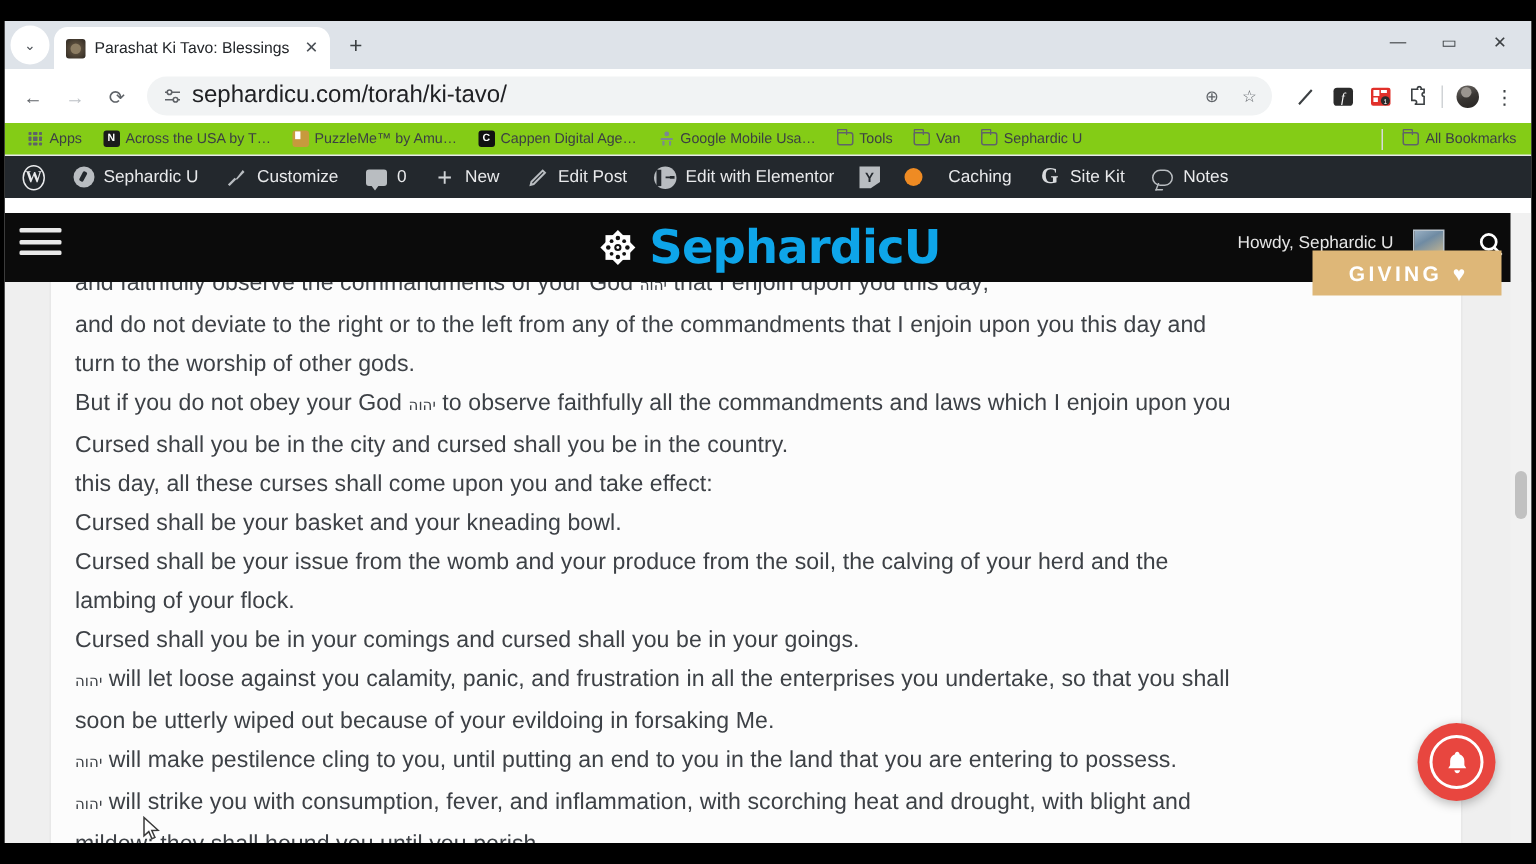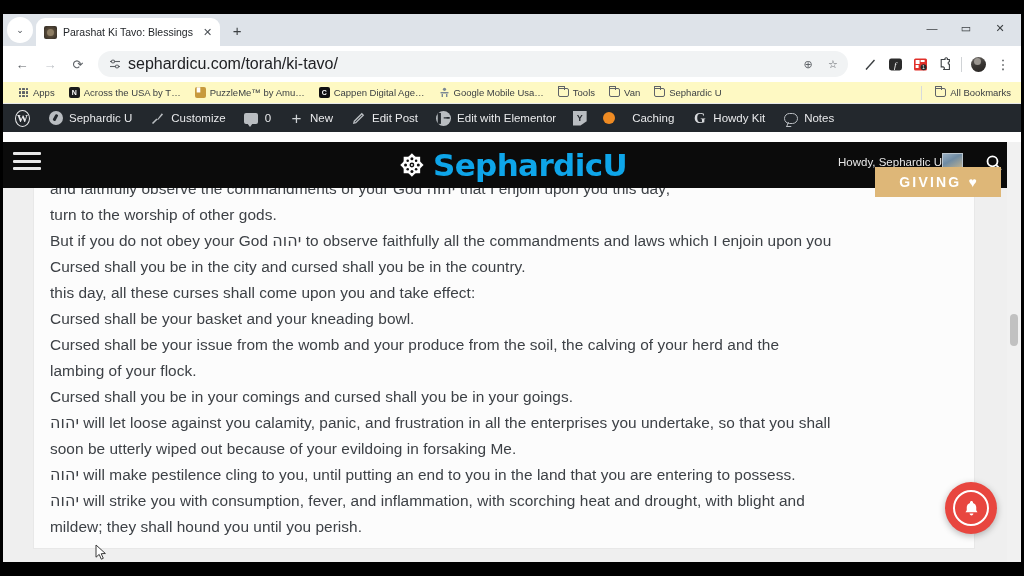--- a/index.html
+++ b/index.html
@@ -44,21 +44,21 @@
   .omni-icon { width:18px; height:18px; display:flex; align-items:center; justify-content:center; color:#5f6368; font-size:11px; }
   .ext-row { display:flex; align-items:center; gap:1px; padding-left:3px; }
   .ext { width:24px; height:24px; display:flex; align-items:center; justify-content:center; color:#3c4043; }
   .ext-sep { width:1px; height:15px; background:#d0d3d6; margin:0 3px; }
   .avatar-btn { width:24px; height:24px; display:flex; align-items:center; justify-content:center; }
   .avatar-dot { width:15px; height:15px; border-radius:50%;
                 background:linear-gradient(160deg,#6e6a66 0%,#3a3734 50%,#262321 100%); position:relative; }
   .avatar-dot::after { content:""; position:absolute; left:3.5px; top:1.5px; width:7px; height:7px; border-radius:50%; background:#9a958f; }
 
   
-  .bkbar { height:22px; background:#fef9c3; display:flex; align-items:center; padding:0 8px; gap:0; border-bottom:1px solid #e6e8ea; }
+  .bkbar { height:22px; background:#84cc16; display:flex; align-items:center; padding:0 8px; gap:0; border-bottom:1px solid #e6e8ea; }
   .bk { display:flex; align-items:center; gap:4px; padding:0 7px; height:18px; font-size:9.5px; color:#3c4043; white-space:nowrap; }
   .bk-ico { width:11px; height:11px; flex:0 0 11px; display:flex; align-items:center; justify-content:center; }
   .bk-grid { display:grid; grid-template-columns:repeat(3,2.4px); grid-template-rows:repeat(3,2.4px); gap:1.2px; }
   .bk-grid i { background:#5f6368; border-radius:0.5px; display:block; width:2.4px; height:2.4px; }
   .sq { width:11px; height:11px; border-radius:2px; display:flex; align-items:center; justify-content:center;
         font-size:7px; font-weight:bold; color:#fff; }
   .folder { width:11px; height:9px; border:1.2px solid #5f6368; border-radius:1px 2px 2px 2px; position:relative; }
   .folder::before { content:""; position:absolute; left:-1.2px; top:-3px; width:5px; height:2.6px; border:1.2px solid #5f6368;
                     border-bottom:none; border-radius:1px 1px 0 0; }
   .bk-right { margin-left:auto; display:flex; align-items:center; }
@@ -89,36 +89,36 @@
 
   
   .siteheader { position:absolute; left:3px; top:142px; width:1018px; height:46px; background:#0b0b0b; z-index:30;
                 display:flex; align-items:center; }
   .hamburger { position:absolute; left:10px; top:8px; width:28px; height:22px; display:flex; flex-direction:column;
                justify-content:space-between; padding:2px 0; }
   .hamburger i { display:block; height:3px; background:#e9e9e9; border-radius:1px; }
   .brand { position:absolute; left:50%; transform:translateX(-50%); display:flex; align-items:center; gap:6px; }
   .brand-mark { width:30px; height:30px; flex:0 0 30px; }
   .brand-text { font-family:"DejaVu Sans", sans-serif; font-size:31px; font-weight:bold; color:#0ea5e9; letter-spacing:-0.6px; line-height:1; }
-  .howdy { position:absolute; right:58px; top:11px; display:flex; align-items:center; gap:0; }
+  .howdy { position:absolute; right:58px; top:11px; display:flex; align-items:center; gap:13px; }
   .howdy-text { font-size:11.5px; color:#e6e6e6; white-space:nowrap; }
   .howdy-avatar { width:21px; height:18px; background:linear-gradient(150deg,#9ab0c4 0%,#6f8ba3 40%,#c9b78f 100%);
                   border:1px solid #b9c4cd; }
   .search-ico { position:absolute; right:18px; top:12px; width:18px; height:18px; }
   .giving { position:absolute; right:20px; top:25px; width:126px; height:30px; background:#deb778; display:flex;
             align-items:center; justify-content:center; gap:7px; z-index:5; }
   .giving-label { font-size:14px; font-weight:bold; letter-spacing:2.2px; color:#fff; }
   .giving-heart { color:#fff; font-size:14px; line-height:1; }
 
   
   .pagewrap { position:absolute; left:3px; top:142px; width:1018px; height:406px; background:#efefef; overflow:hidden; }
   .content { position:absolute; left:31px; top:0; width:940px; min-height:406px; background:#fcfcfc;
              box-shadow:0 0 0 1px #e8e8e8; padding:8px 20px 0 16px; }
   .ln { font-size:15.4px; line-height:26px; color:#3d4146; letter-spacing:0.05px; }
-  .ln .heb { font-family:"DejaVu Sans", sans-serif; font-size:16px; direction:rtl; unicode-bidi:isolate; }
+  .ln .heb { font-family:"DejaVu Sans", sans-serif; font-size:10px; direction:rtl; unicode-bidi:isolate; }
 
   
   .scrollbar { position:absolute; right:3px; top:130px; width:14px; height:418px; background:#f1f1f1; z-index:40; }
   .scrollthumb { position:absolute; right:4px; top:304px; width:8px; height:32px; background:#c1c1c1; border-radius:4px; z-index:41; }
 
   
   .bell { position:absolute; right:24px; bottom:28px; width:52px; height:52px; border-radius:50%; background:#e8463f;
           display:flex; align-items:center; justify-content:center; z-index:50;
           box-shadow:0 2px 7px rgba(0,0,0,0.28); }
   .bell-ring { width:36px; height:36px; border-radius:50%; border:2.5px solid #fff; display:flex; align-items:center;
@@ -338,35 +338,38 @@
             <span class="orange-dot"></span>
           </span>
       </div>
       <div class="wpitem">
         <span>Caching</span>
       </div>
       <div class="wpitem">
         <span class="wpicon">
             <span class="gicon">G</span>
           </span>
-        <span>Howdy Kit</span>
+        <span>Site Kit</span>
       </div>
       <div class="wpitem">
         <span class="wpicon">
             <span class="notes-ico"></span>
           </span>
         <span>Notes</span>
       </div>
     </div>
 
     <div class="pagewrap" style="left:0;top:128px;width:1018px;height:420px;">
       <div class="content">
         <div class="ln hidden-line">Blessings and Curses — if you obey that the Lord your God will set you high above all the nations of the earth,</div>
         <div class="ln">
           <span>and faithfully observe the commandments of your God </span><span class="heb">יהוה</span><span> that I enjoin upon you this day;</span>
+        </div>
+        <div class="ln">
+          <span>and do not deviate to the right or to the left from any of the commandments that I enjoin upon you this day and</span>
         </div>
         <div class="ln">
           <span>turn to the worship of other gods.</span>
         </div>
         <div class="ln" style="margin-top:0;">
           <span>But if you do not obey your God </span><span class="heb">יהוה</span><span> to observe faithfully all the commandments and laws which I enjoin upon you</span>
         </div>
         <div class="ln">
           <span>Cursed shall you be in the city and cursed shall you be in the country.</span>
         </div>

